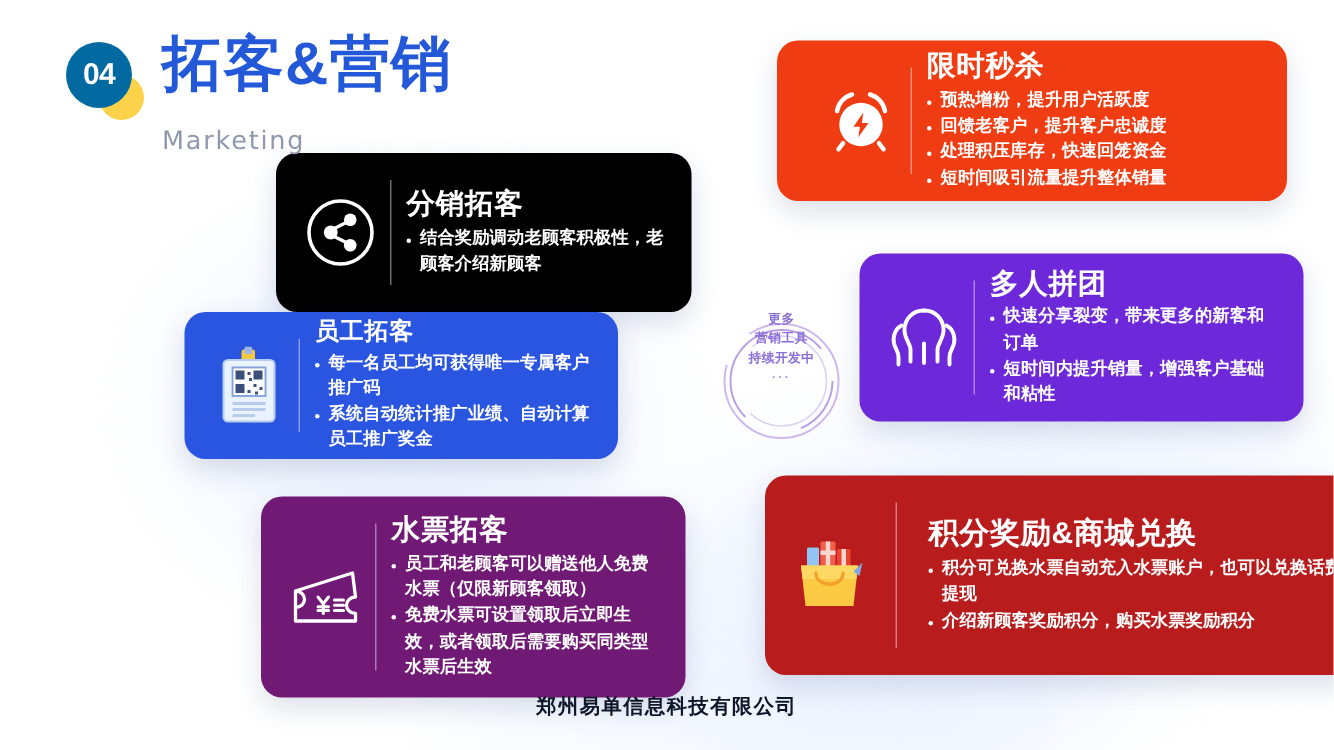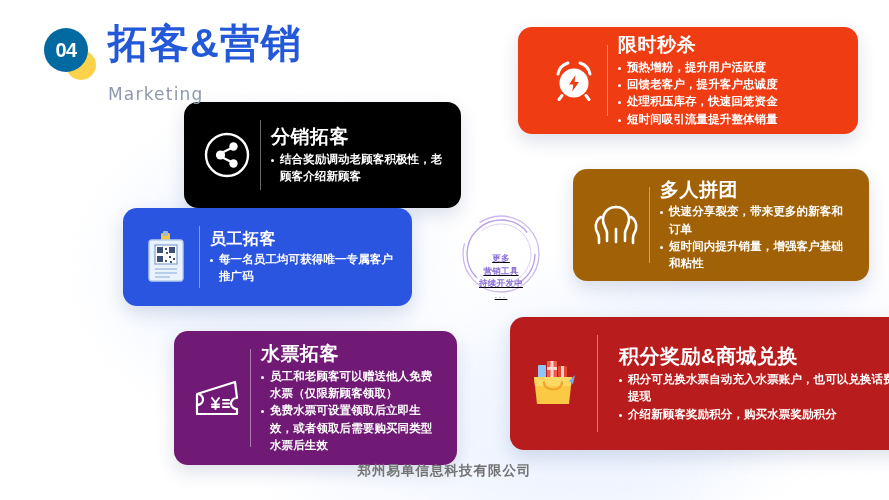--- a/index.html
+++ b/index.html
@@ -66,46 +66,46 @@
   }
   .card li::before{
     content:"";position:absolute;left:0;top:8px;width:3px;height:3px;
     border-radius:50%;background:#ffffff;
   }
 
   
   #card-fenxiao   {left:184px;top:66px; width:277px;height:106px;background:#000000;margin-top:36px;}
   #card-miaosha   {left:518px;top:27px; width:340px;height:107px;background:#f03c12;padding-left:25px;}
   #card-yuangong  {left:123px;top:208px;width:289px;height:98px; background:#2a55e0;}
-  #card-pintuan   {left:573px;top:169px;width:296px;height:112px;background:#a16207;}
+  #card-pintuan   {left:573px;top:169px;width:296px;height:112px;background:#6d28d9;}
   #card-shuipiao  {left:174px;top:331px;width:283px;height:134px;background:#701a75;}
   #card-jifen     {left:510px;top:317px;width:420px;height:133px;background:#b91c1c;gap:11px;}
 
   #card-fenxiao h3, #card-miaosha h3{font-size:19px;}
   #card-jifen h3{font-size:20px;}
   #card-shuipiao h3{font-size:19px;}
   #card-pintuan h3{font-size:19px;}
   #card-yuangong h3{font-size:16px;}
 
   
   .more-circle{
-    position:absolute;left:456px;top:206px;width:90px;height:96px;z-index:4;
-    display:flex;align-items:flex-end;justify-content:center;text-decoration:underline;
+    position:absolute;left:476px;top:206px;width:90px;height:96px;z-index:4;
+    display:flex;align-items:flex-start;justify-content:center;
   }
   .more-circle svg{position:absolute;inset:0;}
   .more-text{
     position:relative;text-align:center;color:#8a6fd6;font-size:8.5px;
     font-weight:bold;line-height:1.5;letter-spacing:.3px;
   }
   .more-text .dots{letter-spacing:2px;font-size:8px;color:#a28ade;}
 
   
   .footer{
     position:absolute;left:0;right:0;top:462px;text-align:center;z-index:5;
-    color:#737373;font-size:13.5px;font-weight:bold;letter-spacing:1px;
+    color:#0f172a;font-size:13.5px;font-weight:bold;letter-spacing:1px;
   }
 </style>
 </head>
 <body>
 
 <div class="bg-wash">
   <div class="blob b1"></div>
     <div class="blob b2"></div>
   <div class="blob b3"></div>
     <div class="blob b4"></div>
@@ -188,20 +188,21 @@
         <rect x="12" y="41" width="22" height="2"></rect>
         <rect x="12" y="45" width="15" height="2"></rect>
       </g>
     </svg>
   </div>
   <div class="divider"></div>
   <div class="body">
     <h3>员工拓客</h3>
     <ul>
       <li>每一名员工均可获得唯一专属客户推广码</li>
+      <li>系统自动统计推广业绩、自动计算员工推广奖金</li>
     </ul>
   </div>
 </div>
 
 <div class="card" id="card-pintuan">
   <div class="icon-col">
     <svg width="52" height="52" viewBox="0 0 52 52">
       <g fill="none" stroke="#ffffff" stroke-width="2.6" stroke-linecap="round">
         <path d="M26 8 C34 8 39 14 39 21 C39 27 35 30 35 34 L35 42"></path>
         <path d="M26 8 C18 8 13 14 13 21 C13 27 17 30 17 34 L17 42"></path>

